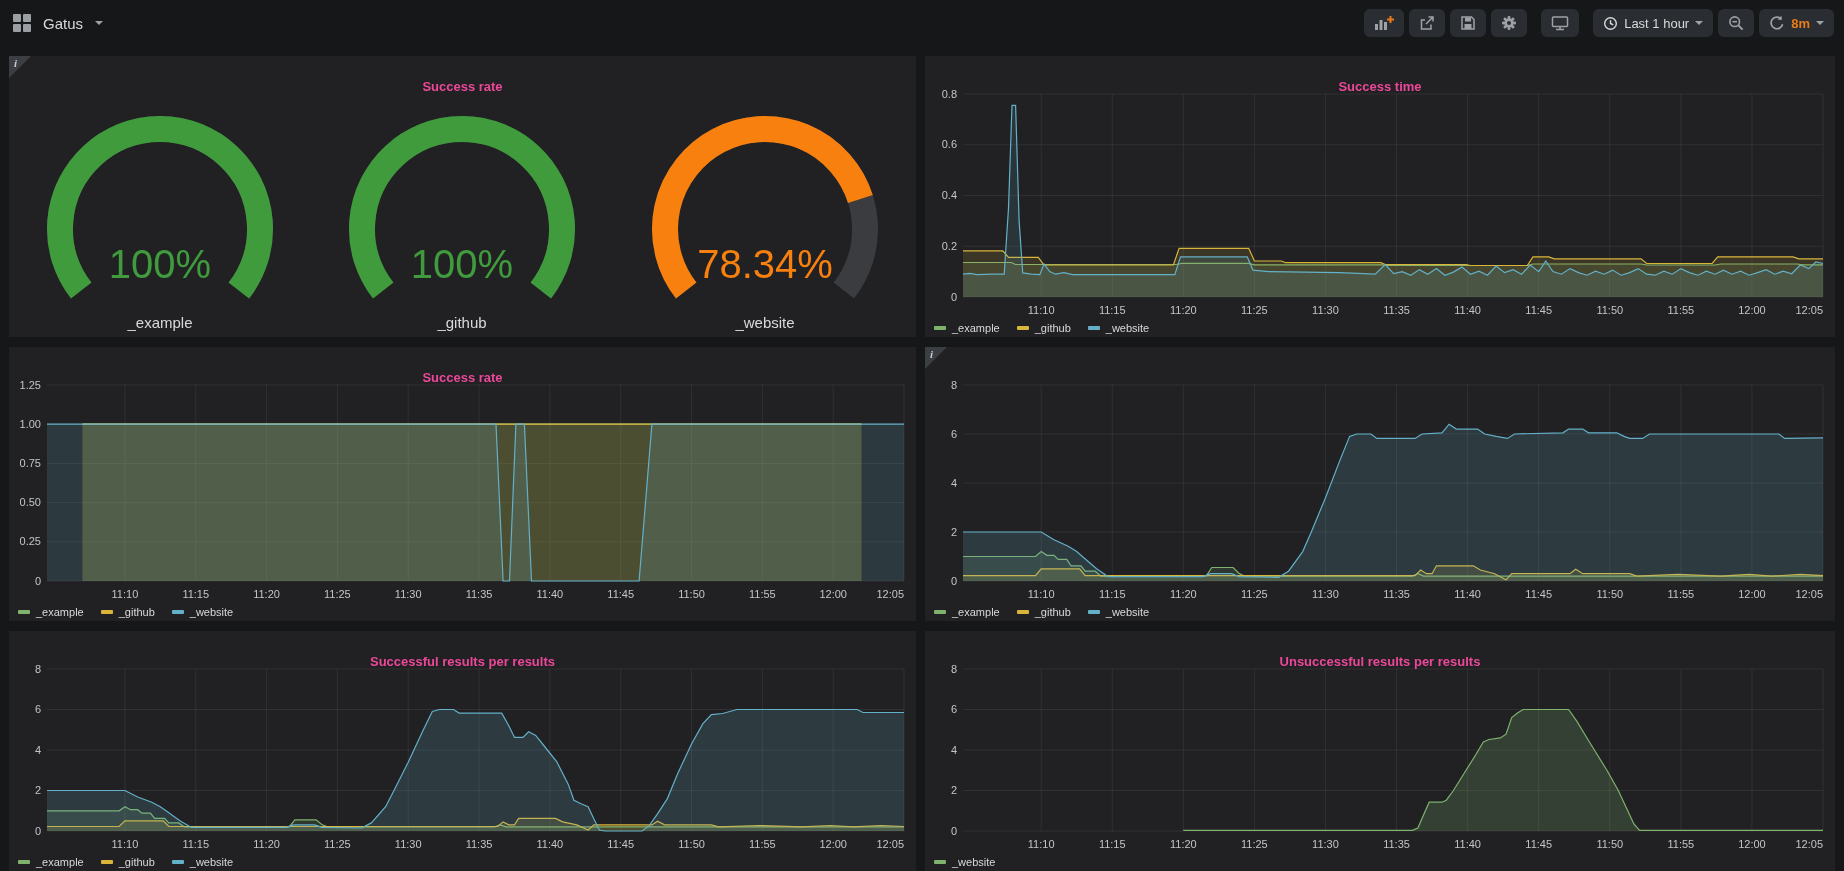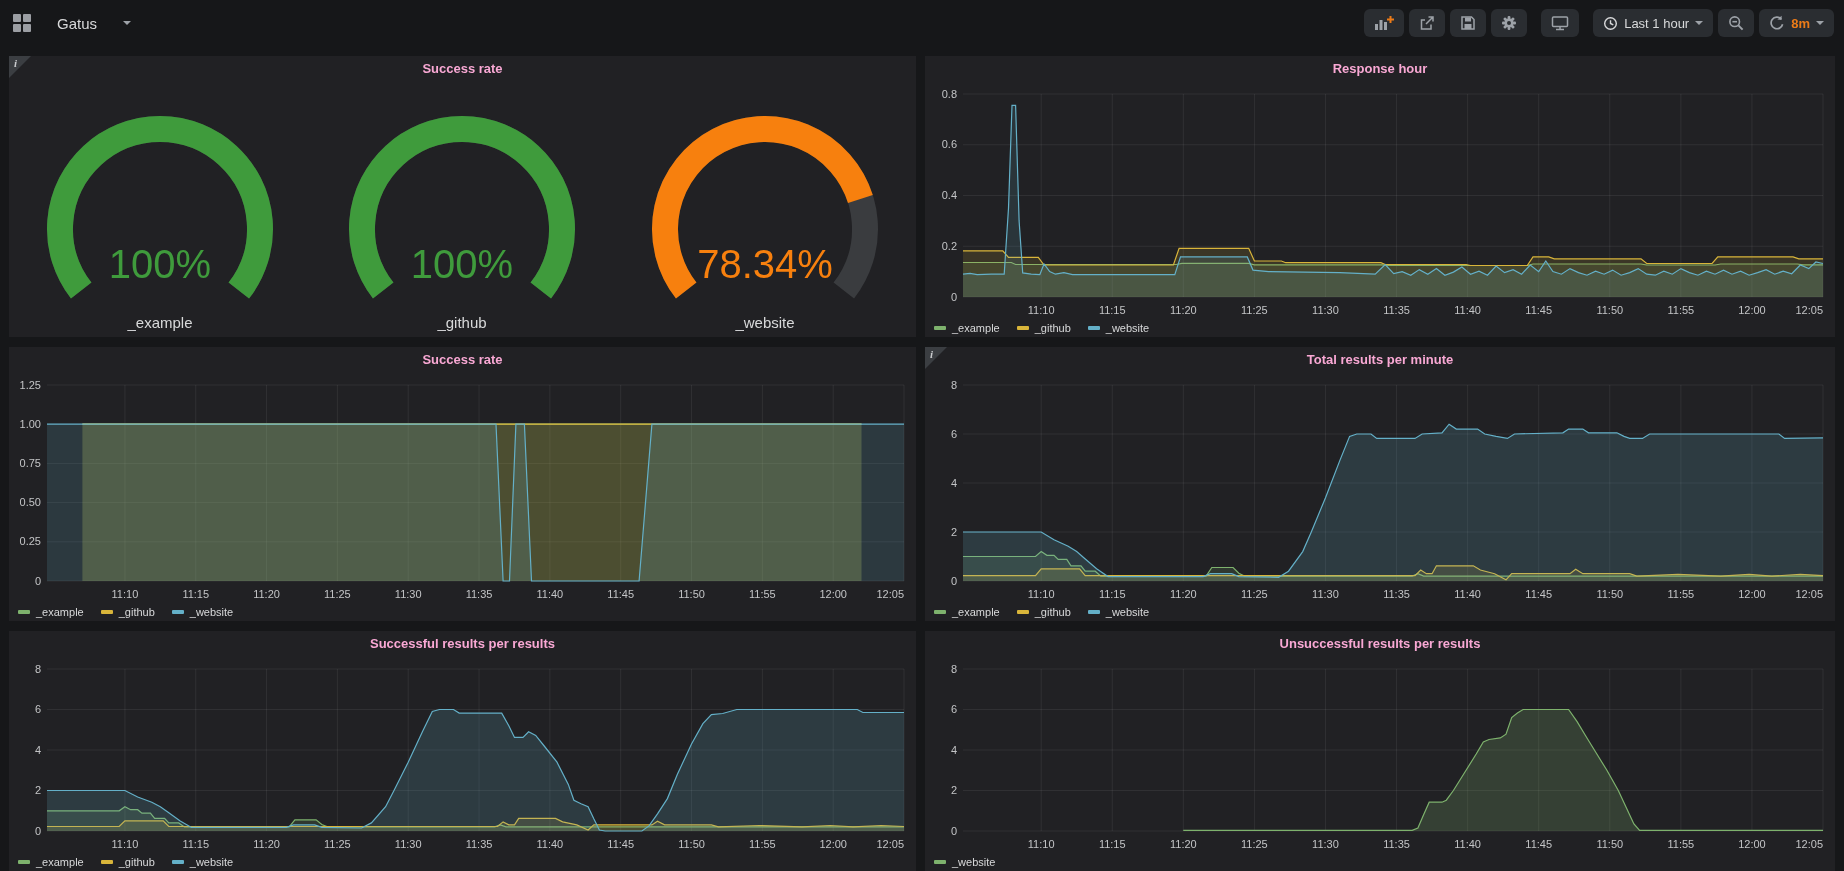--- a/index.html
+++ b/index.html
@@ -1,32 +1,32 @@
 <!DOCTYPE html>
 <html><head>
 <meta charset="utf-8">
 <style>
   html,body{margin:0;padding:0;background:#161719;font-family:"Liberation Sans",sans-serif;}
   .stage{position:relative;width:1844px;height:871px;background:#161719;overflow:hidden;}
 
   
-  .brand{position:absolute;left:13px;top:9px;display:flex;align-items:center;gap:26px;height:28px;}
+  .brand{position:absolute;left:13px;top:9px;display:flex;align-items:center;gap:12px;height:28px;}
   .grid-icon{display:grid;grid-template-columns:8px 8px;grid-gap:2px;}
   .grid-icon span{width:8px;height:8px;background:#9b9ea3;border-radius:1px;}
   .dash-title{color:#d8d9da;font-size:15px;}
   .caret{width:0;height:0;border-left:4px solid transparent;border-right:4px solid transparent;border-top:4px solid #9da2a8;display:inline-block;}
   .toolbar{position:absolute;top:9px;right:10px;display:flex;align-items:center;}
   .tbtn{display:flex;align-items:center;gap:6px;background:#2a2d31;border-radius:6px;height:28px;padding:0 10px;color:#d8d9da;font-size:13px;margin-left:5px;cursor:pointer;}
   .tbtn svg{display:block;}
   .tspacer{width:9px;}
   .orange-txt{color:#eb7b18;font-weight:bold;}
 
   
   .panel{position:absolute;background:#212124;}
-  .ptitle{position:absolute;top:0;left:0;right:0;height:26px;line-height:26px;text-align:center;font-size:13px;font-weight:bold;color:#f9a8d4;cursor:pointer;}
+  .ptitle{position:absolute;top:18px;left:0;right:0;height:26px;line-height:26px;text-align:center;font-size:13px;font-weight:bold;color:#ec4899;cursor:pointer;}
   .chart-body{position:absolute;top:26px;left:0;right:0;bottom:0;}
   .chart-legend{position:absolute;left:9px;bottom:3px;display:flex;gap:17px;align-items:center;font-size:11px;color:#d8d9da;white-space:nowrap;}
   .chart-legend .item{display:flex;align-items:center;cursor:pointer;}
   .dash{display:inline-block;width:12px;height:4px;border-radius:1px;margin-right:6px;}
   .info-corner{position:absolute;top:0;left:0;width:0;height:0;border-top:22px solid #3b3e42;border-right:22px solid transparent;z-index:2;}
   .info-i{position:absolute;top:1px;left:5px;z-index:3;color:#c9cbce;font-size:11px;font-weight:bold;font-family:"Liberation Serif",serif;font-style:italic;}
 
   
   .gauge-cell{position:absolute;top:36px;width:302px;height:255px;}
   .gauge-cell svg{position:absolute;left:11px;top:0;}
@@ -139,21 +139,21 @@
       <svg width="280" height="215">
           <path d="M 61.1989246393278 198.56614753256582 A 100 100 0 1 1 218.8010753606722 198.56614753256582" stroke="#3a3c3f" stroke-width="26" fill="none"></path>
           <path d="M 61.1989246393278 198.56614753256582 A 100 100 0 1 1 235.3981096368597 107.01332499736424" stroke="#f7800e" stroke-width="26" fill="none"></path>
           <text x="140" y="186" text-anchor="middle" font-size="40" fill="#f7800e" font-family="&quot;Liberation Sans&quot;, sans-serif">78.34%</text>
         </svg>
       <div class="gauge-label">_website</div>
     </div>
   </div>
 
   <div class="panel" style="left:925px;top:56px;width:910px;height:281px;">
-    <div class="ptitle">Response hour</div>
+    <div class="ptitle">Success time</div>
     <div class="chart-body"><svg width="910" height="255">
           <line x1="116.18181818181819" y1="12" x2="116.18181818181819" y2="215" stroke="rgba(255,255,255,0.07)" stroke-width="1"></line>
           <text x="116.18181818181819" y="232" text-anchor="middle" font-size="11" fill="#c3c4c6" font-family="&quot;Liberation Sans&quot;, sans-serif">11:10</text>
           <line x1="187.25619834710744" y1="12" x2="187.25619834710744" y2="215" stroke="rgba(255,255,255,0.07)" stroke-width="1"></line>
           <text x="187.25619834710744" y="232" text-anchor="middle" font-size="11" fill="#c3c4c6" font-family="&quot;Liberation Sans&quot;, sans-serif">11:15</text>
           <line x1="258.33057851239664" y1="12" x2="258.33057851239664" y2="215" stroke="rgba(255,255,255,0.07)" stroke-width="1"></line>
           <text x="258.33057851239664" y="232" text-anchor="middle" font-size="11" fill="#c3c4c6" font-family="&quot;Liberation Sans&quot;, sans-serif">11:20</text>
           <line x1="329.40495867768595" y1="12" x2="329.40495867768595" y2="215" stroke="rgba(255,255,255,0.07)" stroke-width="1"></line>
           <text x="329.40495867768595" y="232" text-anchor="middle" font-size="11" fill="#c3c4c6" font-family="&quot;Liberation Sans&quot;, sans-serif">11:25</text>
           <line x1="400.4793388429752" y1="12" x2="400.4793388429752" y2="215" stroke="rgba(255,255,255,0.07)" stroke-width="1"></line>
@@ -261,21 +261,20 @@
           <span class="item">
             <span class="dash" style="background: rgb(100, 176, 200);"></span>
             <span>_website</span>
           </span>
         </div></div>
   </div>
 
   <div class="panel" style="left:925px;top:347px;width:910px;height:274px;">
     <span class="info-corner"></span>
     <span class="info-i">i</span>
-    <div class="ptitle">Total results per minute</div>
     <div class="chart-body"><svg width="910" height="248">
           <line x1="116.18181818181819" y1="12" x2="116.18181818181819" y2="208" stroke="rgba(255,255,255,0.07)" stroke-width="1"></line>
           <text x="116.18181818181819" y="225" text-anchor="middle" font-size="11" fill="#c3c4c6" font-family="&quot;Liberation Sans&quot;, sans-serif">11:10</text>
           <line x1="187.25619834710744" y1="12" x2="187.25619834710744" y2="208" stroke="rgba(255,255,255,0.07)" stroke-width="1"></line>
           <text x="187.25619834710744" y="225" text-anchor="middle" font-size="11" fill="#c3c4c6" font-family="&quot;Liberation Sans&quot;, sans-serif">11:15</text>
           <line x1="258.33057851239664" y1="12" x2="258.33057851239664" y2="208" stroke="rgba(255,255,255,0.07)" stroke-width="1"></line>
           <text x="258.33057851239664" y="225" text-anchor="middle" font-size="11" fill="#c3c4c6" font-family="&quot;Liberation Sans&quot;, sans-serif">11:20</text>
           <line x1="329.40495867768595" y1="12" x2="329.40495867768595" y2="208" stroke="rgba(255,255,255,0.07)" stroke-width="1"></line>
           <text x="329.40495867768595" y="225" text-anchor="middle" font-size="11" fill="#c3c4c6" font-family="&quot;Liberation Sans&quot;, sans-serif">11:25</text>
           <line x1="400.4793388429752" y1="12" x2="400.4793388429752" y2="208" stroke="rgba(255,255,255,0.07)" stroke-width="1"></line>

